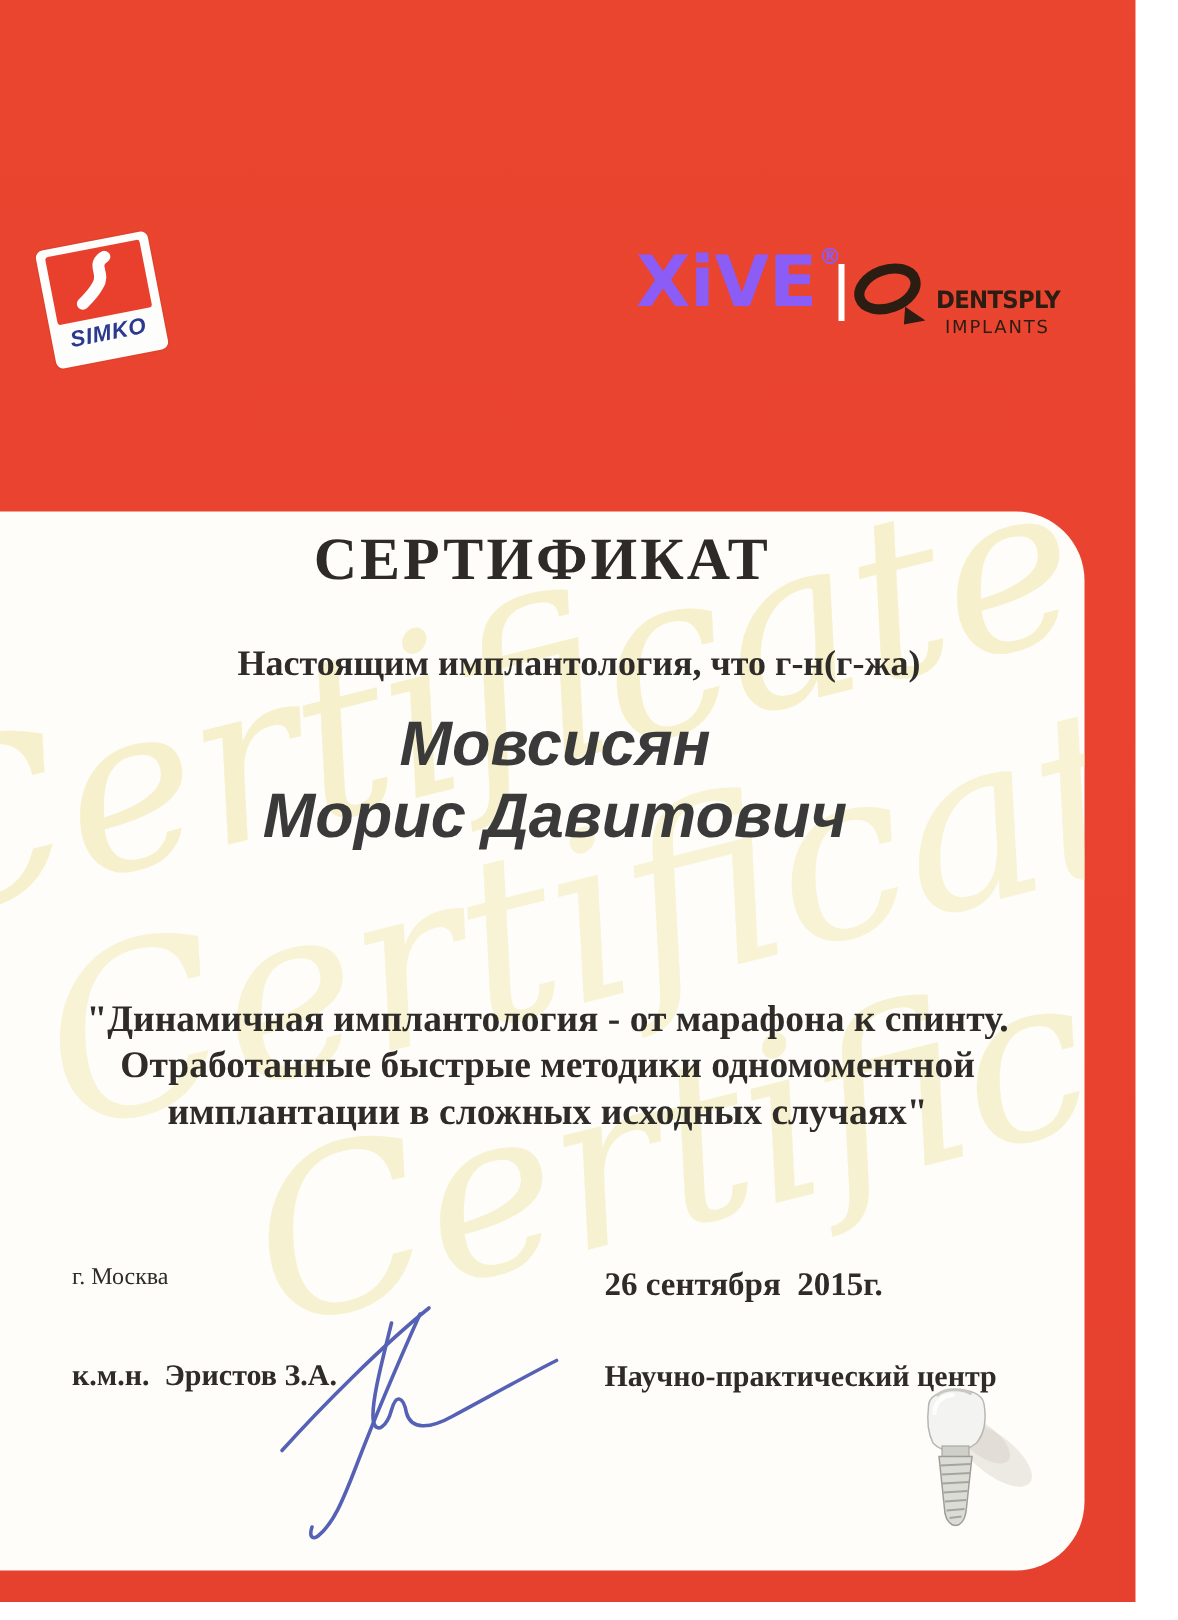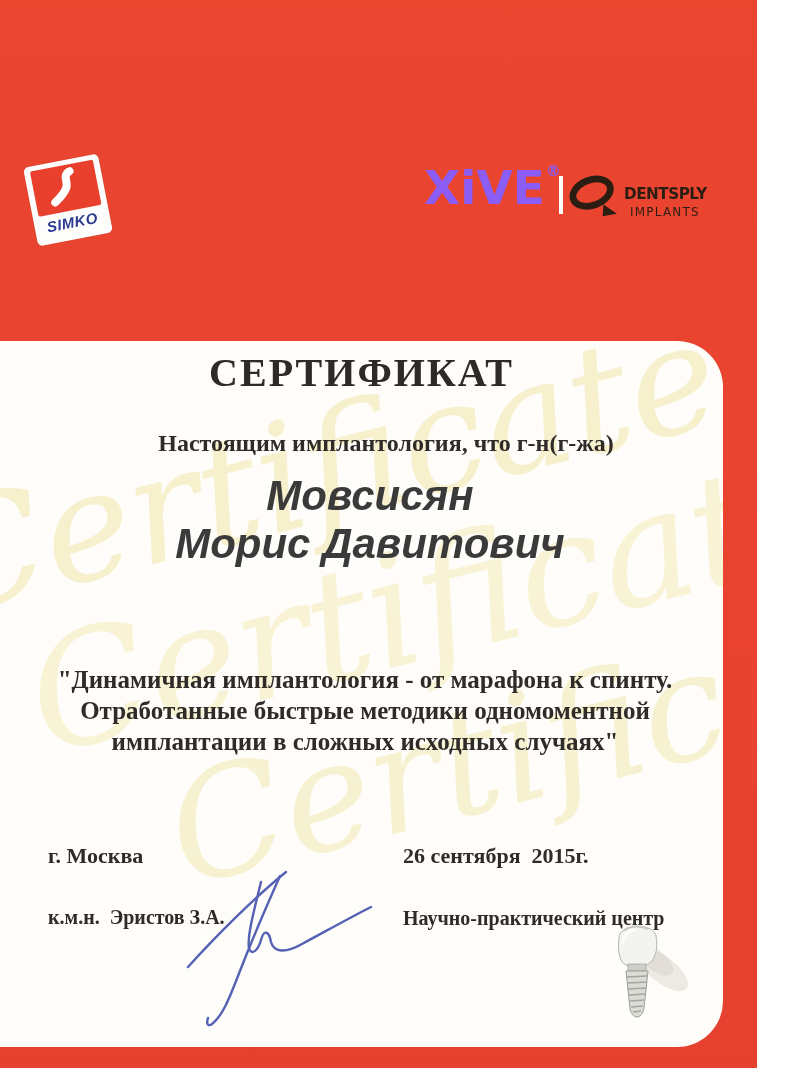--- a/index.html
+++ b/index.html
@@ -32,21 +32,21 @@
   }
   .xive{
     position:absolute;left:424px;top:164px;
     color:#8b5cf6;font-family:"DejaVu Sans","Liberation Sans",sans-serif;
     font-weight:bold;font-size:47px;letter-spacing:0px;line-height:1;
   }
   .xive sup{font-size:15px;vertical-align:28px;margin-left:1px;}
   .logo-sep{
     position:absolute;left:559px;top:176px;width:4px;height:38px;background:#ffffff;
   }
-  .dentsply{position:absolute;left:568px;top:172px;display:flex;align-items:center;}
+  .dentsply{position:absolute;left:568px;top:172px;display:flex;align-items:flex-end;}
   .dentsply-text{margin-left:2px;margin-top:6px;color:#2c1d13;
     font-family:"DejaVu Sans","Liberation Sans",sans-serif;}
   .dentsply-name{font-weight:bold;font-size:16px;letter-spacing:-0.5px;transform:scaleX(0.95);transform-origin:left;}
   .dentsply-sub{font-size:12px;letter-spacing:1.2px;margin-top:2px;margin-left:6px;}
   
   .panel{
     position:absolute;left:-50px;top:341px;width:773px;height:706px;
     background:#fefdf9;border-radius:46px;overflow:hidden;z-index:1;
   }
   .watermark{position:absolute;inset:0;pointer-events:none;}
@@ -67,21 +67,21 @@
     font-size:40px;font-weight:bold;letter-spacing:2px;color:#2d2a28;
   }
   .intro-line{left:50px;top:430px;width:672px;text-align:center;font-size:24px;font-weight:bold;}
   .name-block{
     left:34px;top:472px;width:672px;text-align:center;
     font-family:"Liberation Sans","DejaVu Sans",sans-serif;
     font-weight:bold;font-style:italic;font-size:42px;line-height:48px;color:#3a3a3a;
   }
   .participation{left:0;top:591px;width:723px;text-align:center;font-size:26px;font-weight:bold;}
   .course-block{left:0;top:664px;width:730px;text-align:center;font-size:25px;font-weight:bold;line-height:31px;}
-  .city{left:48px;top:843px;font-size:22px;font-weight:bold;}
+  .city{left:48px;top:843px;font-size:16px;font-weight:normal;}
   .date{left:403px;top:843px;font-size:22px;font-weight:bold;}
   .signer{left:48px;top:906px;font-size:20px;font-weight:bold;}
   .org{left:403px;top:907px;font-size:20px;font-weight:bold;line-height:23px;}
   .pre{white-space:pre;}
   
   .signature{position:absolute;left:160px;top:852px;z-index:4;}
   .implant{position:absolute;left:595px;top:918px;z-index:4;}
 </style>
 </head>
 <body>

